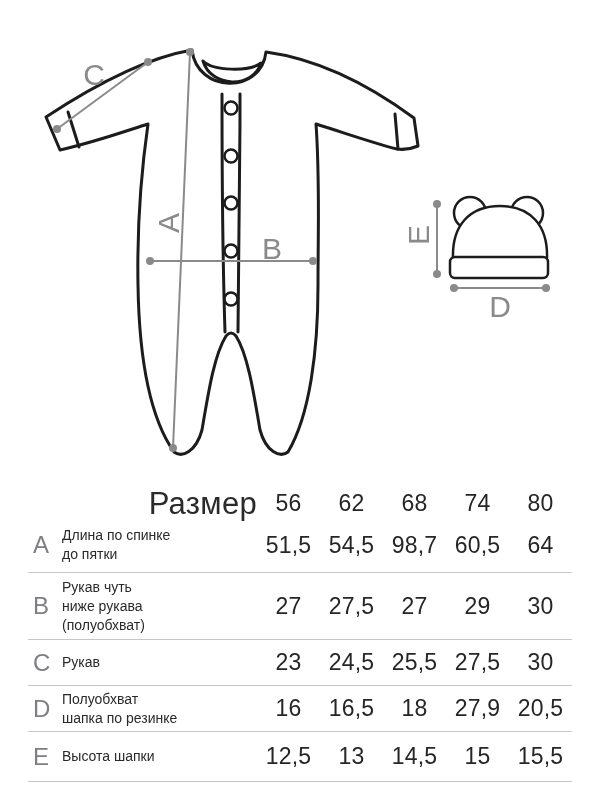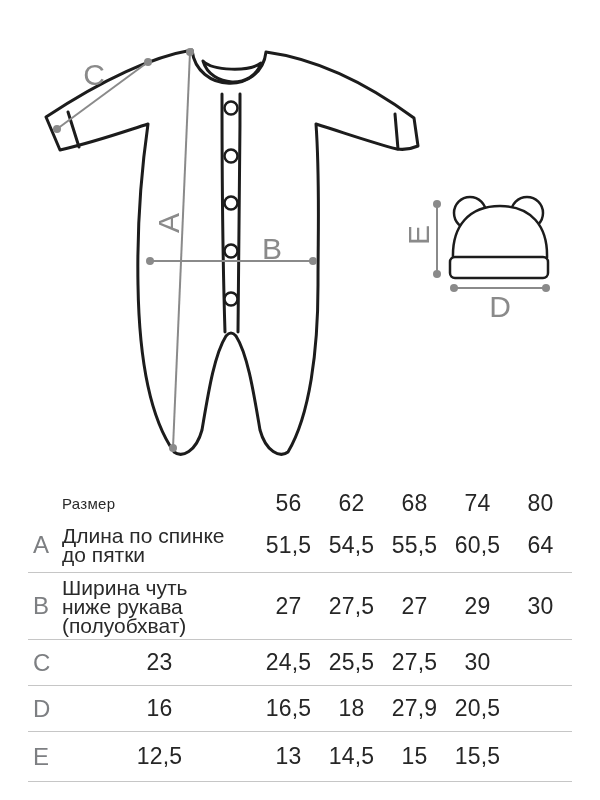--- a/index.html
+++ b/index.html
@@ -22,23 +22,23 @@
   .trow.bordered{border-bottom:1px solid #c6c6c6;}
   .trow.header-row{height:30px;}
   .trow.row-h54{height:54px;}
   .trow.row-h66{height:66px;}
   .trow.row-h45{height:45px;}
   .trow.row-h49{height:49px;}
   .letter-cell{
     font-size:24px;color:#7d7f82;padding-left:5px;font-weight:400;
   }
   .label-cell{
-    font-size:21px;line-height:19px;color:#2a2a2a;white-space:pre-line;
+    font-size:14px;line-height:19px;color:#2a2a2a;white-space:pre-line;
   }
-  .header-label{font-size:15px;letter-spacing:.3px;}
+  .header-label{font-size:31px;letter-spacing:.3px;text-align:right;}
   .num-cell{
     font-size:23px;text-align:center;letter-spacing:.2px;color:#262626;
   }
 </style>
 </head>
 <body>
 
 <div class="screen">
 
   <svg class="diagram" viewBox="0 0 600 480" xmlns="http://www.w3.org/2000/svg">
@@ -127,57 +127,61 @@
       <div class="num-cell">74</div>
       <div class="num-cell">80</div>
     </div>
 
     <div class="trow bordered row-h54">
       <div class="letter-cell">A</div>
       <div class="label-cell">Длина по спинке
 до пятки</div>
       <div class="num-cell">51,5</div>
       <div class="num-cell">54,5</div>
-      <div class="num-cell">55,5</div>
+      <div class="num-cell">98,7</div>
       <div class="num-cell">60,5</div>
       <div class="num-cell">64</div>
     </div>
 
     <div class="trow bordered row-h66">
       <div class="letter-cell">B</div>
-      <div class="label-cell">Ширина чуть
+      <div class="label-cell">Рукав чуть
 ниже рукава
 (полуобхват)</div>
       <div class="num-cell">27</div>
       <div class="num-cell">27,5</div>
       <div class="num-cell">27</div>
       <div class="num-cell">29</div>
       <div class="num-cell">30</div>
     </div>
 
     <div class="trow bordered row-h45">
       <div class="letter-cell">C</div>
+      <div class="label-cell">Рукав</div>
       <div class="num-cell">23</div>
       <div class="num-cell">24,5</div>
       <div class="num-cell">25,5</div>
       <div class="num-cell">27,5</div>
       <div class="num-cell">30</div>
     </div>
 
     <div class="trow bordered row-h45">
       <div class="letter-cell">D</div>
+      <div class="label-cell">Полуобхват
+шапка по резинке</div>
       <div class="num-cell">16</div>
       <div class="num-cell">16,5</div>
       <div class="num-cell">18</div>
       <div class="num-cell">27,9</div>
       <div class="num-cell">20,5</div>
     </div>
 
     <div class="trow bordered row-h49">
       <div class="letter-cell">E</div>
+      <div class="label-cell">Высота шапки</div>
       <div class="num-cell">12,5</div>
       <div class="num-cell">13</div>
       <div class="num-cell">14,5</div>
       <div class="num-cell">15</div>
       <div class="num-cell">15,5</div>
     </div>
 
   </div>
 </div>
 

